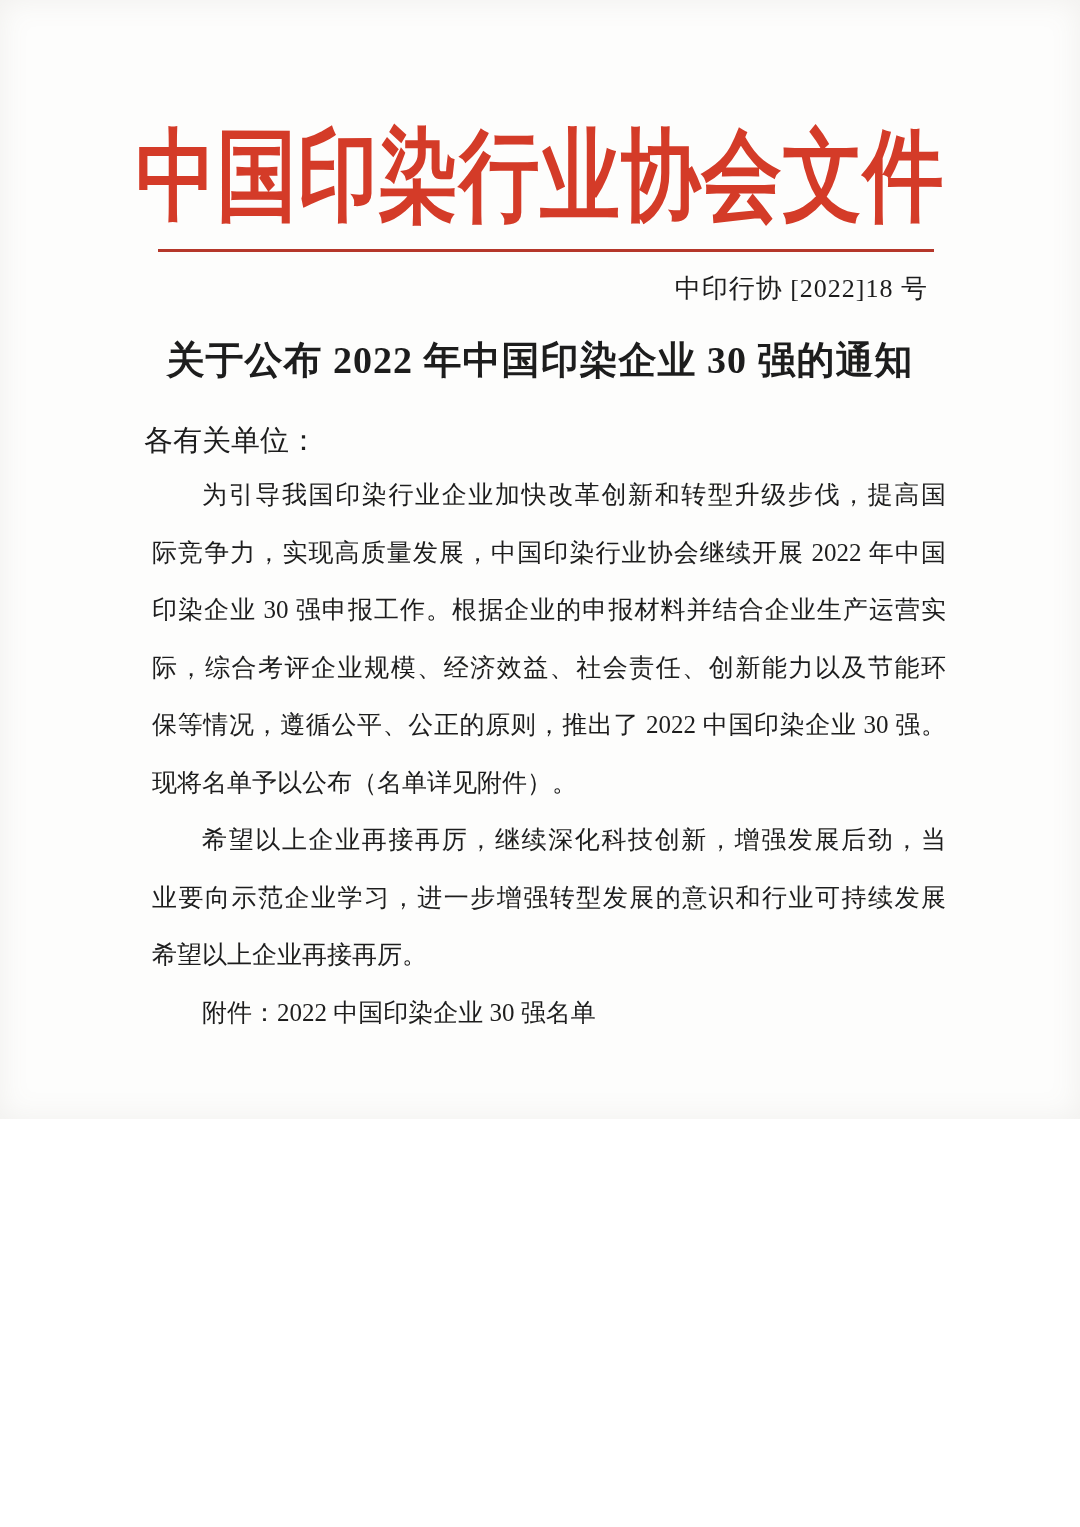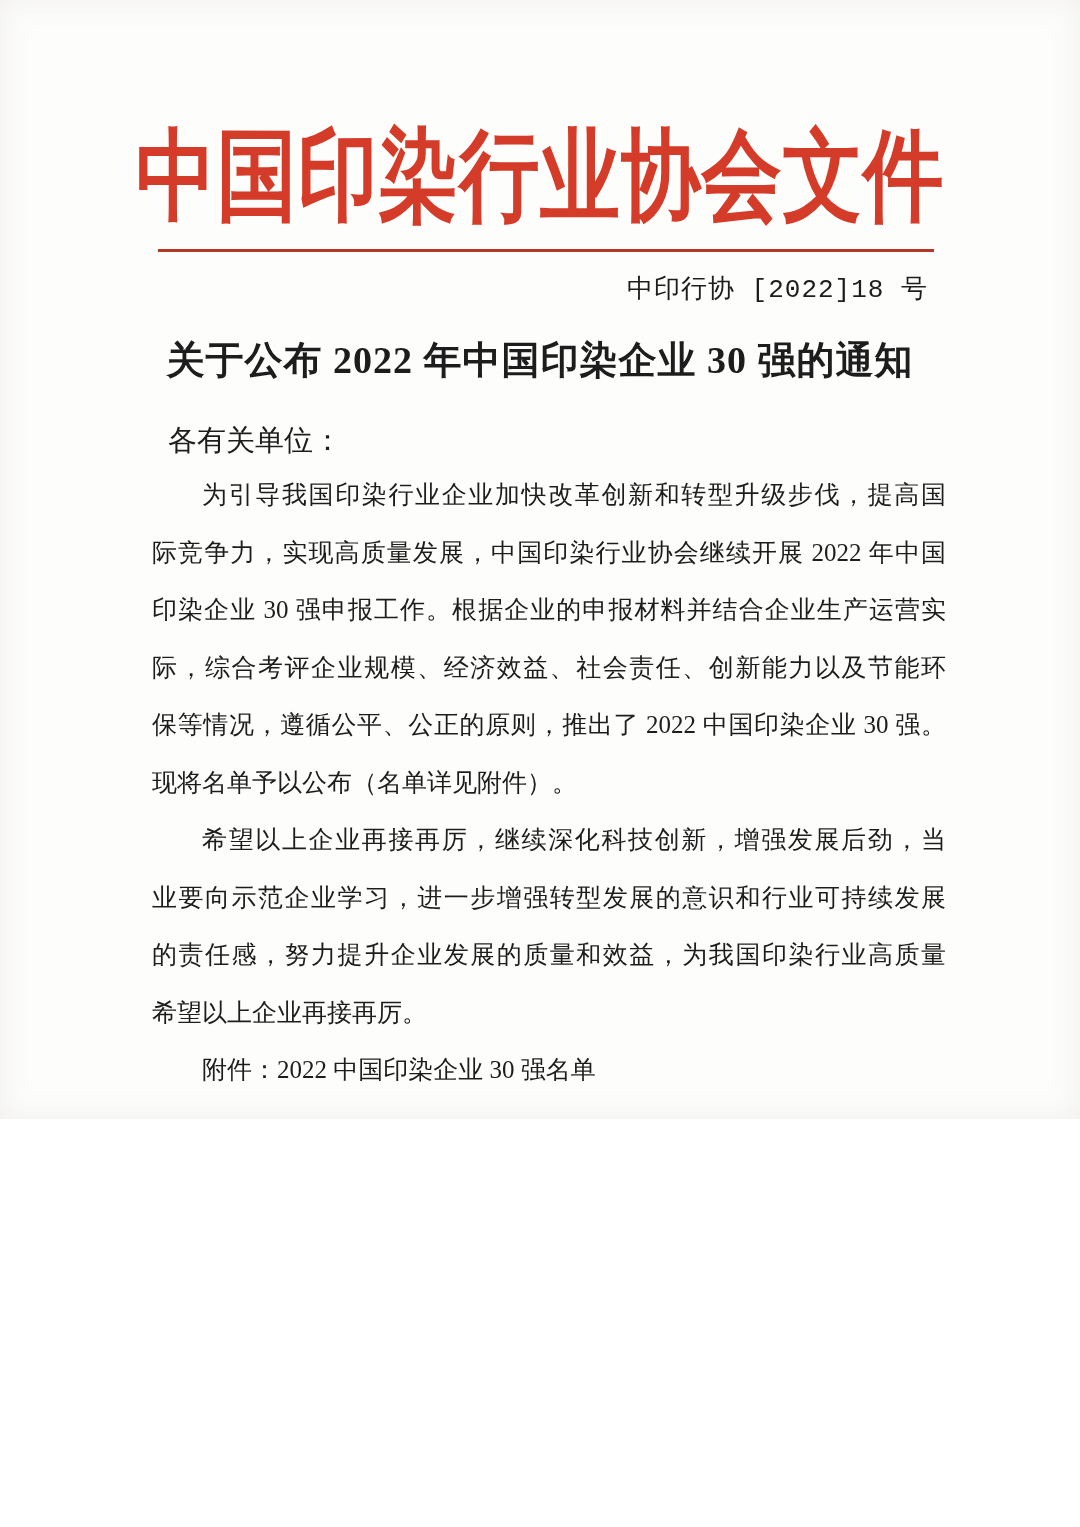--- a/index.html
+++ b/index.html
@@ -19,29 +19,29 @@
     color:var(--header-red,#d43b28);
     transform:scaleX(.80); transform-origin:center; letter-spacing:1px;
     white-space:nowrap;
   }
   .red-rule{
     position:absolute; top:249px; left:158px; width:776px; height:3px;
     background:var(--rule-red,#b5372a);
   }
   .doc-number{
     position:absolute; top:271px; right:152px;
-    font-size:26px; letter-spacing:1px;font-family:Liberation Mono, monospace;
+    font-size:26px; letter-spacing:1px;
   }
   .notice-title{
     position:absolute; top:335px; left:140px; width:800px;
     text-align:center; font-size:38px; font-weight:bold; letter-spacing:1px;
     white-space:nowrap;
   }
   .salutation{
-    position:absolute; top:421px; left:168px; font-size:29px;
+    position:absolute; top:421px; left:144px; font-size:29px;
   }
   .body-paragraphs{
     position:absolute; top:466px; left:152px; width:794px;
   }
   .bline{
     height:57.5px; line-height:57.5px; font-size:25px;
     text-align:left; overflow:visible; white-space:nowrap;
   }
   .bline.fill{ white-space:normal; text-align:justify; text-align-last:justify; }
   .bline.indent{ text-indent:2em; }
@@ -82,21 +82,20 @@
 
   <div class="body-paragraphs">
       <div class="bline indent fill">为引导我国印染行业企业加快改革创新和转型升级步伐，提高国</div>
       <div class="bline fill">际竞争力，实现高质量发展，中国印染行业协会继续开展 2022 年中国</div>
       <div class="bline fill">印染企业 30 强申报工作。根据企业的申报材料并结合企业生产运营实</div>
       <div class="bline fill">际，综合考评企业规模、经济效益、社会责任、创新能力以及节能环</div>
       <div class="bline fill">保等情况，遵循公平、公正的原则，推出了 2022 中国印染企业 30 强。</div>
       <div class="bline">现将名单予以公布（名单详见附件）。</div>
       <div class="bline indent fill">希望以上企业再接再厉，继续深化科技创新，增强发展后劲，当</div>
       <div class="bline fill">业要向示范企业学习，进一步增强转型发展的意识和行业可持续发展</div>
-      <div class="bline fill">的责任感，努力提升企业发展的质量和效益，为我国印染行业高质量</div>
       <div class="bline">希望以上企业再接再厉。</div>
       <div class="bline indent">附件：2022 中国印染企业 30 强名单</div>
     </div>
 
   <svg class="seal" viewBox="0 0 220 220" aria-hidden="true">
     <g fill="none" stroke="#d5402c">
       <circle cx="110" cy="110" r="103" stroke-width="7"></circle>
       <circle cx="110" cy="110" r="66" stroke-width="2"></circle>
     </g>
     <defs>

